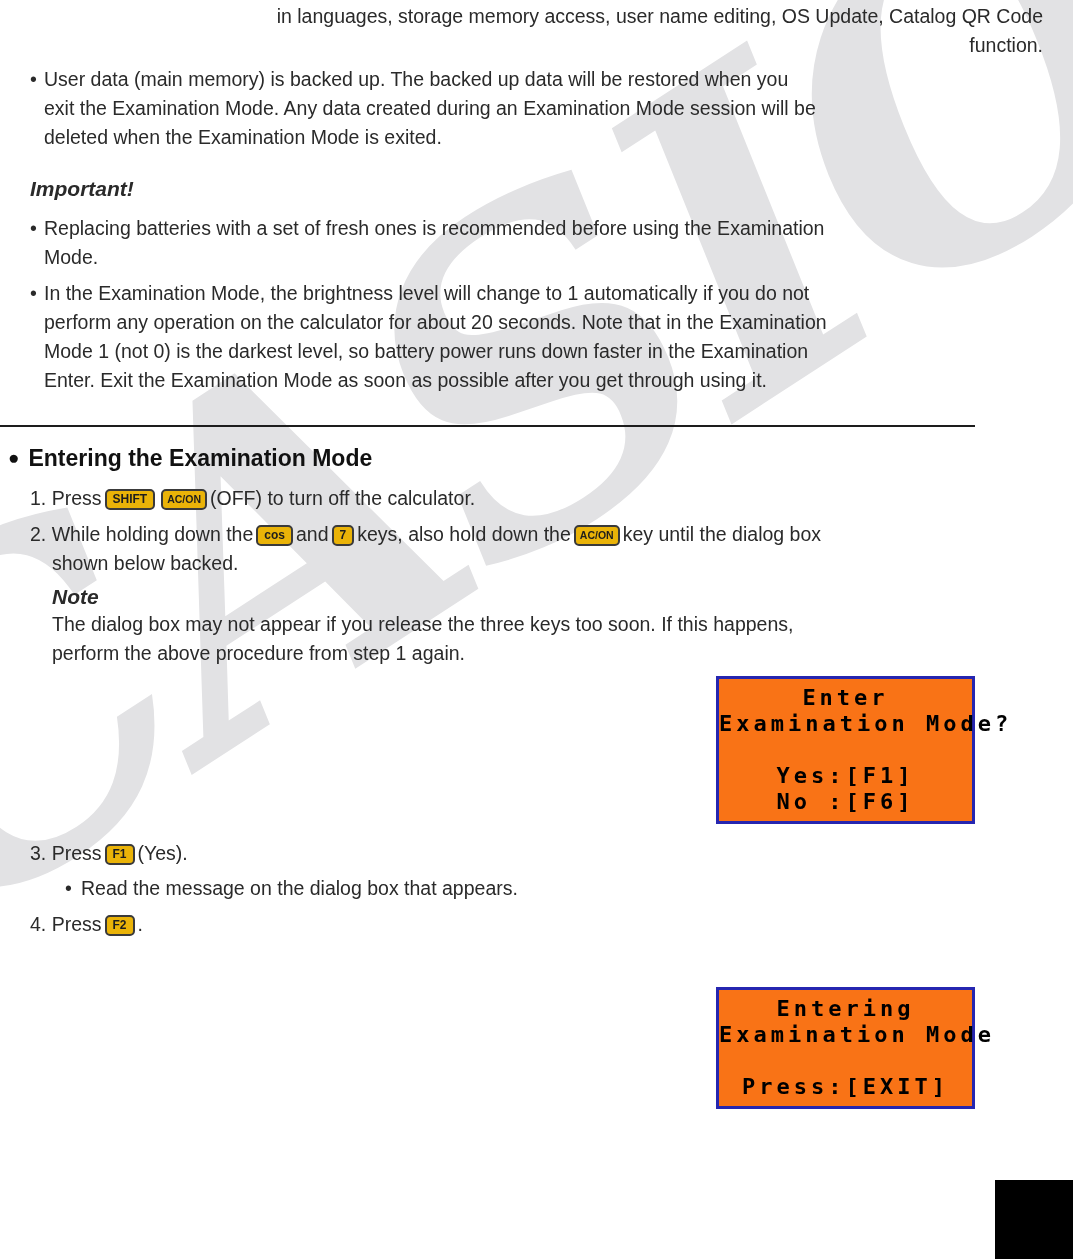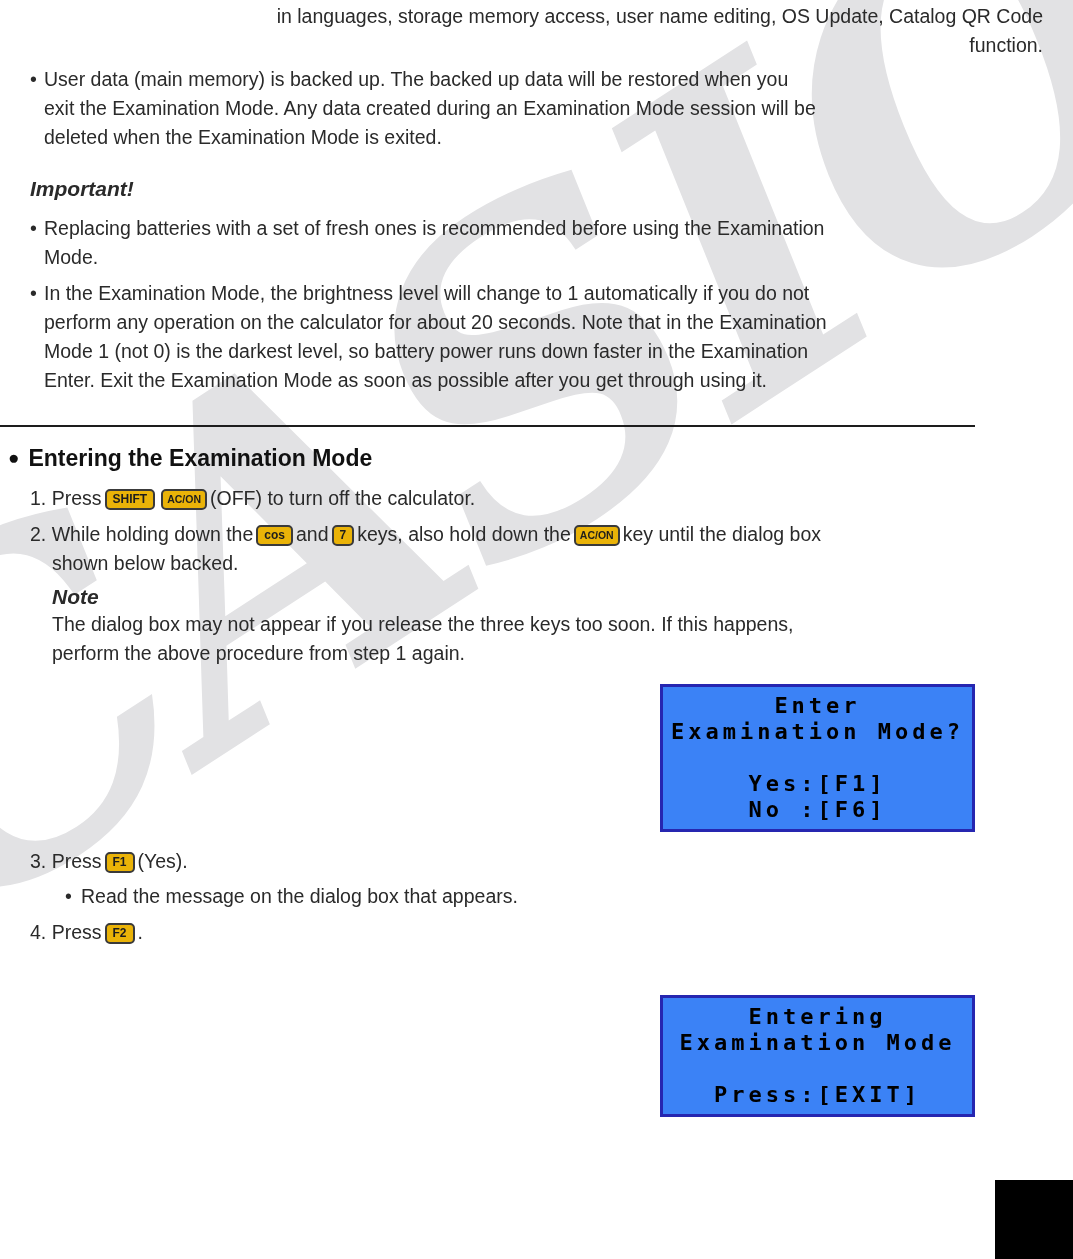--- a/index.html
+++ b/index.html
@@ -42,22 +42,22 @@
   .note-heading { margin:6px 0 0 22px; }
   .note-body { margin:0 0 0 22px; }
   .key {
     display:inline-block; border:2px solid #3a3a3a; border-radius:5px;
     background:#eab308; padding:0 6px; margin:0 3px;
     font-size:12px; font-weight:bold; line-height:17px; vertical-align:2px;
     font-family:"Liberation Sans", sans-serif; color:#1d1d1d; white-space:nowrap;
   }
   .key-small { font-size:10.5px; padding:0 4px; }
   .calc-screen {
-    width:315px; margin:16px 68px 0 auto; box-sizing:border-box;
-    border:3px solid #2626b0; background:#3b82f6; padding:6px 0;
+    width:259px; margin:8px 68px 0 auto; box-sizing:border-box;
+    border:3px solid #2626b0; background:#f97316; padding:6px 0;
     font-family:"DejaVu Sans Mono", monospace; font-weight:bold;
     font-size:22px; letter-spacing:4px; color:#000;
   }
   .calc-line { white-space:pre; text-align:center; height:26px; line-height:26px; }
   .mt-screen2 { margin-top:48px; }
   .mt-step3 { margin-top:15px; }
   .step3-bullet { margin:6px 0 0 35px; }
   .step3-bullet .bullet-marker { width:16px; }
   .mt-step4 { margin-top:7px; }
   .page-tab { position:absolute; right:0; bottom:0; width:78px; height:79px; background:#000; }

